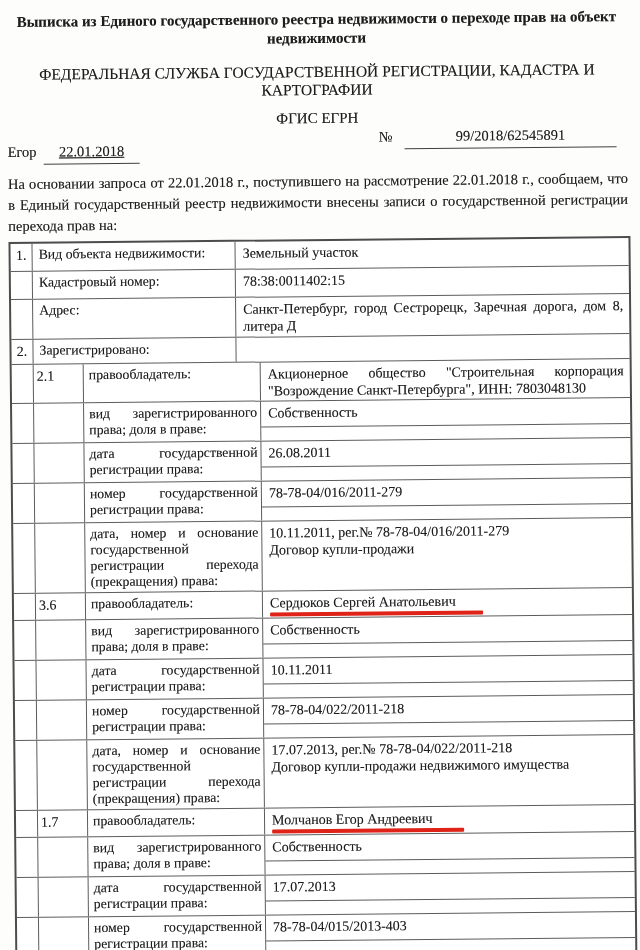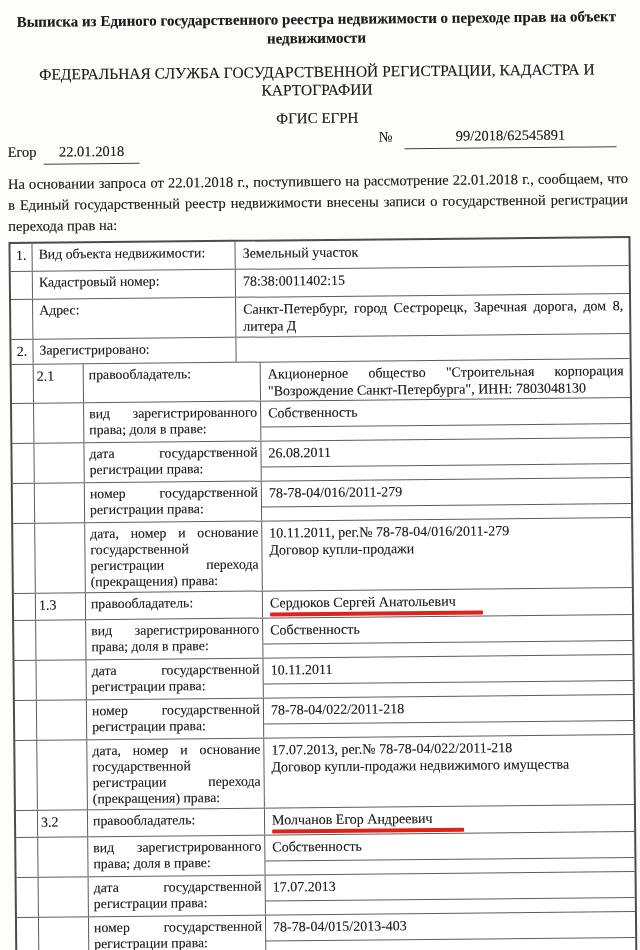--- a/index.html
+++ b/index.html
@@ -12,21 +12,21 @@
     text-shadow: 0 0 .5px rgba(20,20,20,.4);
   }
   .page { transform: rotate(-0.55deg); transform-origin: 320px 400px; padding-top: 8px; }
 
   .title  { font-weight: bold; font-size: 15px; line-height: 19px; text-align: center; max-width: 600px; margin: 2px auto 0; }
   .agency { font-size: 15.5px; line-height: 18px; text-align: center; max-width: 575px; margin: 15px auto 0; }
   .system { font-size: 15px; text-align: center; margin-top: 11px; }
 
   .dateline { display: flex; justify-content: space-between; margin: 14px 10px 0; font-size: 14.5px; }
   .u { display: inline-block; border-bottom: 1.5px solid #3f3f3f; text-align: center; }
-  .date-u { min-width: 96px; margin-left: 7px; padding: 0 4px 3px; }
+  .date-u { min-width: 96px; margin-left: 7px; padding: 0 4px 3px; text-decoration: underline; }
   .num-u  { min-width: 212px; margin-left: 12px; padding: 0 4px 3px; }
   .numgroup { position: relative; top: -12px; margin-right: 11px; }
 
   .intro { margin: 9px 10px 0; font-size: 14.5px; line-height: 21px; text-align: justify; }
 
   .tbl { width: 622px; margin: 5px 8px 0 10px; border: 2px solid #4c4c4c; background: #fff; }
   .trow { display: flex; border-bottom: 1.5px solid #5c5c5c; }
   .trow:last-child { border-bottom: none; }
   .s1     { min-height: 28px; }
   .reg    { min-height: 25px; }
@@ -127,21 +127,21 @@
         <div class="c num"></div>
         <div class="c sub"></div>
         <div class="c lbl">дата, номер и основание государственной регистрации перехода (прекращения) права:</div>
         <div class="val">
           <div class="vline">10.11.2011, рег.№ 78-78-04/016/2011-279</div>
           <div class="vline">Договор купли-продажи</div>
         </div>
       </div>
       <div class="trow holder">
         <div class="c num"></div>
-        <div class="c sub">1.3</div>
+        <div class="c sub">3.6</div>
         <div class="c lbl">правообладатель:</div>
         <div class="val hold">
           <div class="hname">Сердюков Сергей Анатольевич</div>
           <div class="redline"></div>
         </div>
       </div>
       <div class="trow attr">
         <div class="c num"></div>
         <div class="c sub"></div>
         <div class="c lbl">вид зарегистрированного права; доля в праве:</div>
@@ -172,21 +172,21 @@
         <div class="c num"></div>
         <div class="c sub"></div>
         <div class="c lbl">дата, номер и основание государственной регистрации перехода (прекращения) права:</div>
         <div class="val">
           <div class="vline">17.07.2013, рег.№ 78-78-04/022/2011-218</div>
           <div class="vline">Договор купли-продажи недвижимого имущества</div>
         </div>
       </div>
       <div class="trow holder">
         <div class="c num"></div>
-        <div class="c sub">3.2</div>
+        <div class="c sub">1.7</div>
         <div class="c lbl">правообладатель:</div>
         <div class="val hold">
           <div class="hname">Молчанов Егор Андреевич</div>
           <div class="redline short"></div>
         </div>
       </div>
       <div class="trow attr">
         <div class="c num"></div>
         <div class="c sub"></div>
         <div class="c lbl">вид зарегистрированного права; доля в праве:</div>

